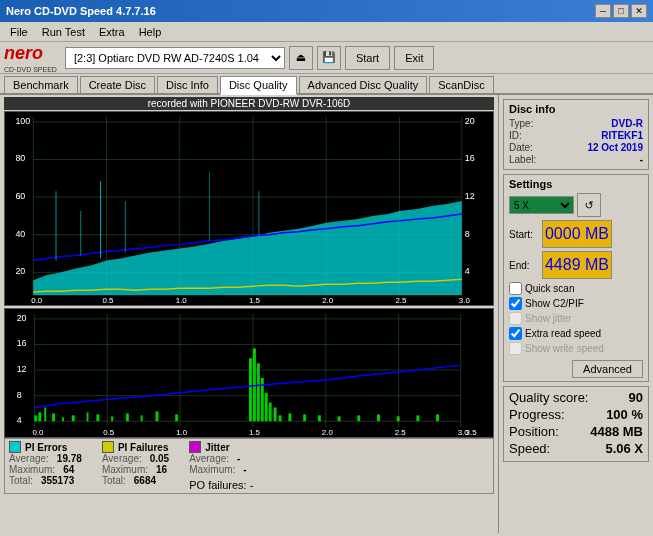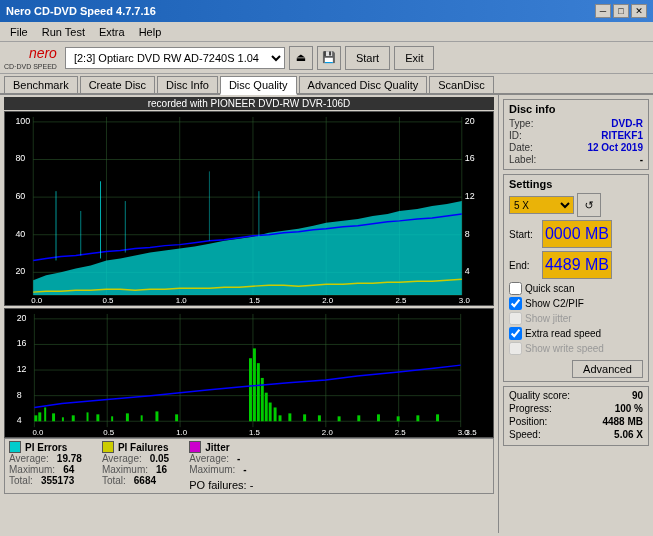--- a/index.html
+++ b/index.html
@@ -66,25 +66,24 @@
       padding: 2px 4px;
       gap: 4px;
       border-bottom: 1px solid #a0a0a0;
     }
     .nero-logo {
       display: flex;
       align-items: center;
       margin-right: 4px;
     }
     .nero-logo-text {
-      font-size: 14px;
-      font-weight: normal;
+      font-size: 18px;
+      font-weight: bold;
       color: #cc0000;
       font-style: italic;
-      text-align: right;
     }
     .nero-subtitle {
       font-size: 7px;
       color: #333;
       margin-top: 2px;
     }
     .drive-selector {
       background: white;
       border: 1px solid #888;
       height: 22px;
@@ -255,21 +254,21 @@
       display: flex;
       align-items: center;
       gap: 3px;
       margin-bottom: 3px;
     }
     .speed-select {
       width: 65px;
       height: 18px;
       font-size: 10px;
       border: 1px solid #888;
-      background: #eab308;
+      background: #15803d;
     }
     .mb-input {
       width: 70px;
       height: 28px;
       font-size: 16px;
       border: 1px solid #888;
       background: #eab308;
       text-align: center;
       color: blue;
     }
@@ -296,21 +295,21 @@
 
     .quality-panel {
       border: 1px solid #888;
       padding: 3px 5px;
       background: #d4d0c8;
     }
     .quality-row {
       display: flex;
       justify-content: space-between;
       align-items: center;
-      font-size: 10px;
+      font-size: 13px;
       margin-bottom: 2px;
     }
     .quality-val { font-weight: bold; }
   </style>
 </head>
 <body>
 
 <div class="title-bar">
   <span>Nero CD-DVD Speed 4.7.7.16</span>
   <div class="title-bar-controls">

